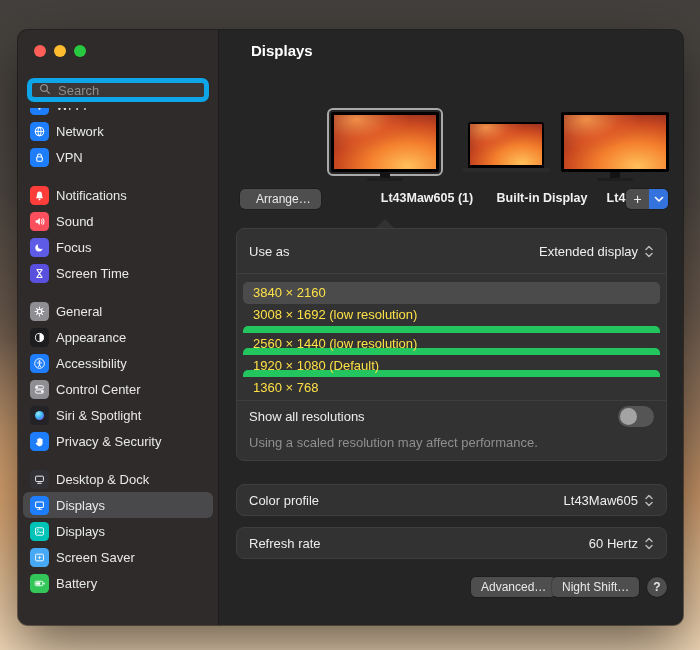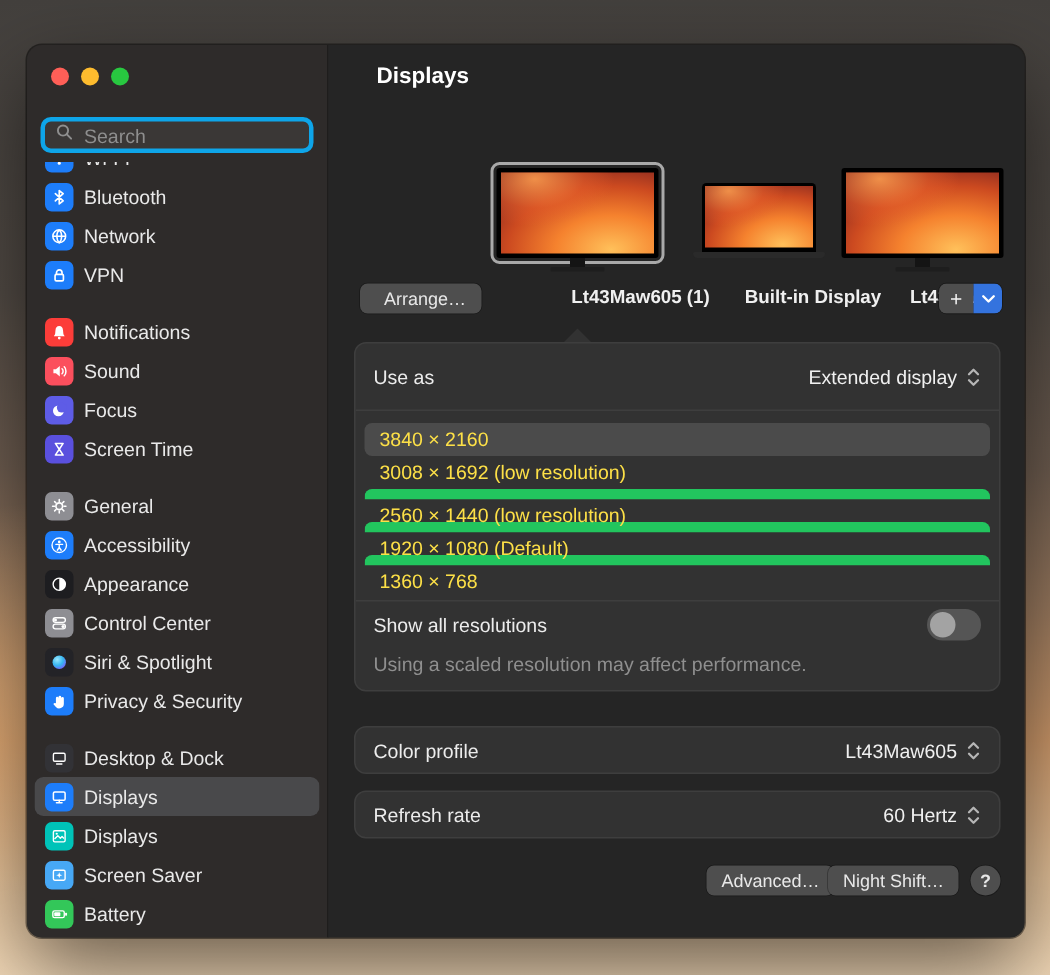--- a/index.html
+++ b/index.html
@@ -21,21 +21,21 @@
     border-radius:10px;overflow:hidden;display:flex;
     background:#262626;box-shadow:0 22px 55px rgba(0,0,0,.55), 0 0 0 1px rgba(0,0,0,.45);
   }
   
   .sidebar{width:200px;flex:none;position:relative;background:#2e2b2a;border-right:1px solid #1e1d1c;}
   .traffic{position:absolute;top:15px;left:16px;display:flex;gap:8px;}
   .tl{width:12px;height:12px;border-radius:50%;}
   .tl.red{background:#ff5f57}.tl.yellow{background:#febc2e}.tl.green{background:#28c840}
   .searchbox{
     position:absolute;top:48px;left:9px;width:182px;height:24px;box-sizing:border-box;
-    background:#3a3736;border:3px solid #0ea5e9;border-radius:7px;
+    background:#3a3736;border:5px solid #0ea5e9;border-radius:7px;
     display:flex;align-items:center;gap:5px;padding:0 7px;
   }
   .searchbox input{
     background:transparent;border:none;outline:none;color:#dedede;
     font-size:13px;width:100%;font-family:inherit;
   }
   .searchbox input::placeholder{color:#8e8e8e;}
   .sidelist{position:absolute;top:78px;left:5px;right:5px;bottom:0;overflow:hidden;}
   .srow{height:26px;display:flex;align-items:center;gap:7px;padding:0 7px;border-radius:6px;}
   .srow.clipped{margin-top:-16px;}
@@ -139,28 +139,20 @@
       <div class="srow clipped">
         <span class="sicon" style="background:#1d7dfa">
           <svg width="13" height="13" viewBox="0 0 14 14">
               <path d="M2 6.2 C5 3.6 9 3.6 12 6.2 M3.8 8.4 C5.8 6.8 8.2 6.8 10.2 8.4" stroke="#fff" stroke-width="1.2" fill="none" stroke-linecap="round"></path>
               <circle cx="7" cy="10.6" r="1.1" fill="#fff"></circle>
             </svg>
         </span>
         <span class="slabel">Wi-Fi</span>
       </div>
 
-      <div class="srow">
-        <span class="sicon" style="background:#1d7dfa">
-          <svg width="13" height="13" viewBox="0 0 14 14">
-              <path d="M4.2 4.4 L9.8 9.6 L7 11.8 L7 2.2 L9.8 4.4 L4.2 9.6" stroke="#fff" stroke-width="1.2" fill="none" stroke-linecap="round" stroke-linejoin="round"></path>
-            </svg>
-        </span>
-        <span class="slabel">Bluetooth</span>
-      </div>
 
       <div class="srow">
         <span class="sicon" style="background:#1d7dfa">
           <svg width="13" height="13" viewBox="0 0 14 14">
               <circle cx="7" cy="7" r="4.6" stroke="#fff" stroke-width="1.1" fill="none"></circle>
               <path d="M2.4 7 H11.6 M7 2.4 C9.3 4.4 9.3 9.6 7 11.6 C4.7 9.6 4.7 4.4 7 2.4" stroke="#fff" stroke-width="1.1" fill="none"></path>
             </svg>
         </span>
         <span class="slabel">Network</span>
       </div>
@@ -219,41 +211,41 @@
       <div class="sgap"></div>
 
       <div class="srow">
         <span class="sicon" style="background:#8e8e93">
           <svg width="13" height="13" viewBox="0 0 14 14">
               <circle cx="7" cy="7" r="2.4" stroke="#fff" stroke-width="1.2" fill="none"></circle>
               <path d="M7 2.2 V3.6 M7 10.4 V11.8 M2.2 7 H3.6 M10.4 7 H11.8 M3.7 3.7 L4.7 4.7 M9.3 9.3 L10.3 10.3 M10.3 3.7 L9.3 4.7 M4.7 9.3 L3.7 10.3" stroke="#fff" stroke-width="1.1" stroke-linecap="round"></path>
             </svg>
         </span>
         <span class="slabel">General</span>
+      </div>
+
+      <div class="srow">
+        <span class="sicon" style="background:#1d1d20">
+          <svg width="13" height="13" viewBox="0 0 14 14">
+              <circle cx="7" cy="7" r="4.4" stroke="#fff" stroke-width="1" fill="none"></circle>
+              <path d="M7 2.6 A4.4 4.4 0 0 1 7 11.4 Z" fill="#fff"></path>
+            </svg>
+        </span>
+        <span class="slabel">Appearance</span>
       </div>
 
       <div class="srow">
         <span class="sicon" style="background:#1d7dfa">
           <svg width="13" height="13" viewBox="0 0 14 14">
               <circle cx="7" cy="7" r="5.2" stroke="#fff" stroke-width="1" fill="none"></circle>
               <circle cx="7" cy="4.6" r="1" fill="#fff"></circle>
               <path d="M4.6 6.4 H9.4 M7 6.4 V8.6 M7 8.6 L5.6 10.6 M7 8.6 L8.4 10.6" stroke="#fff" stroke-width="1" fill="none" stroke-linecap="round"></path>
             </svg>
         </span>
         <span class="slabel">Accessibility</span>
-      </div>
-
-      <div class="srow">
-        <span class="sicon" style="background:#1d1d20">
-          <svg width="13" height="13" viewBox="0 0 14 14">
-              <circle cx="7" cy="7" r="4.4" stroke="#fff" stroke-width="1" fill="none"></circle>
-              <path d="M7 2.6 A4.4 4.4 0 0 1 7 11.4 Z" fill="#fff"></path>
-            </svg>
-        </span>
-        <span class="slabel">Appearance</span>
       </div>
 
       <div class="srow">
         <span class="sicon" style="background:#8e8e93">
           <svg width="13" height="13" viewBox="0 0 14 14">
               <rect x="2.6" y="3" width="8.8" height="3.4" rx="1.7" stroke="#fff" stroke-width="1" fill="none"></rect>
               <circle cx="4.3" cy="4.7" r="1.1" fill="#fff"></circle>
               <rect x="2.6" y="7.6" width="8.8" height="3.4" rx="1.7" stroke="#fff" stroke-width="1" fill="none"></rect>
               <circle cx="9.7" cy="9.3" r="1.1" fill="#fff"></circle>
             </svg>

